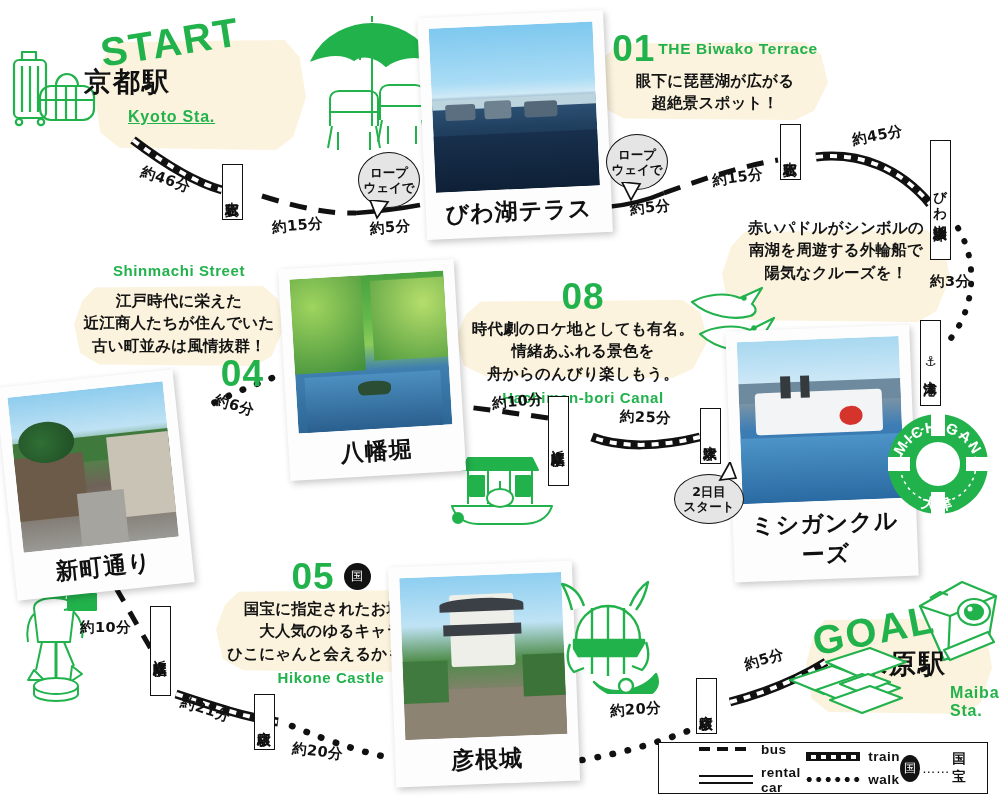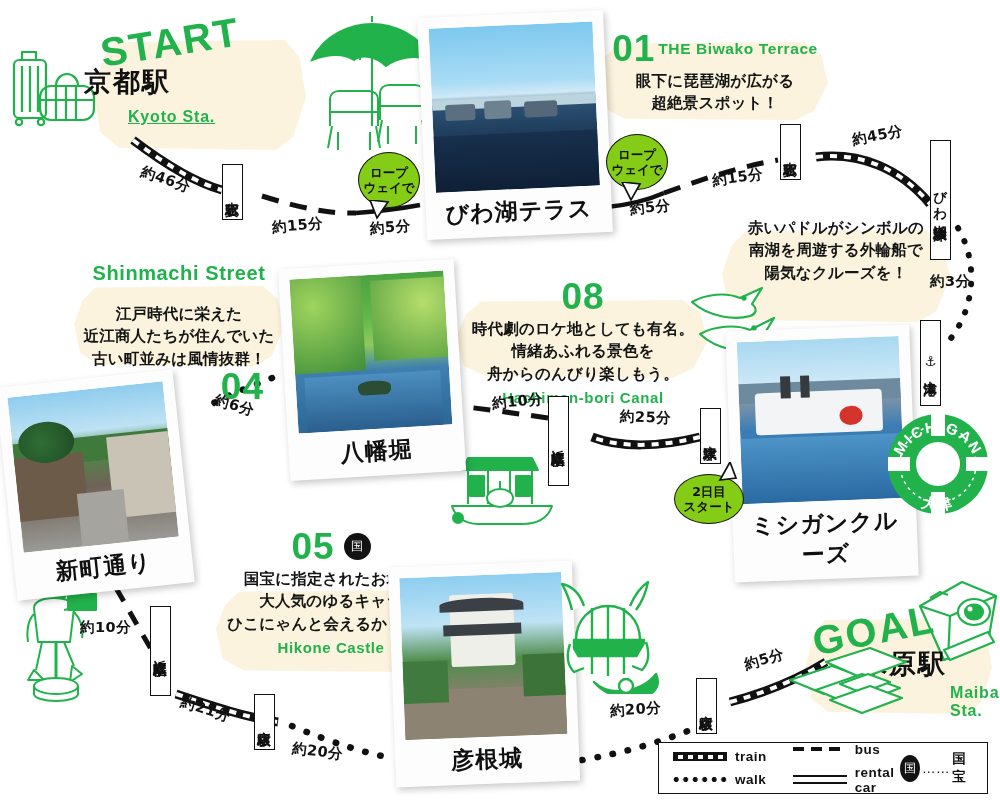--- a/index.html
+++ b/index.html
@@ -40,22 +40,22 @@
   .spot .desc {
     font-size:15.5px; line-height:1.45; color:#141414; margin-top:3px;
     font-family:"DejaVu Sans", sans-serif; font-weight:600;
     letter-spacing:0.2px; white-space:pre-line;
   }
   .spot .en-below {
     font-size:15px; font-weight:700; color:#22b24c; letter-spacing:0.6px;
     margin-top:4px; font-family:"Liberation Sans", sans-serif;
   }
   .spot .en-above {
-    font-size:20px; font-weight:700; color:#22b24c; letter-spacing:0.6px;
-    margin-bottom:18px; font-family:"Liberation Sans", sans-serif;
+    font-size:15px; font-weight:700; color:#22b24c; letter-spacing:0.6px;
+    margin-bottom:11px; font-family:"Liberation Sans", sans-serif;
   }
 
   
   .nt-badge {
     display:inline-block; width:27px; height:27px; background:#121212;
     border-radius:50%; color:#fff; font-size:12px; line-height:27px;
     text-align:center; vertical-align:6px; margin-left:9px;
     font-family:"DejaVu Sans", sans-serif;
   }
 
@@ -82,21 +82,21 @@
 
   
   .time {
     position:absolute; font-size:14.5px; font-weight:700; color:#111;
     font-family:"DejaVu Sans", sans-serif; white-space:nowrap; z-index:8;
     letter-spacing:0.5px;
   }
 
   
   .bubble {
-    position:absolute; border:1.7px solid #111; background:#84cc16;
+    position:absolute; border:1.7px solid #111; background:#e5e5e5;
     border-radius:50%; display:flex; align-items:center; justify-content:center;
     text-align:center; font-family:"DejaVu Sans", sans-serif;
     font-size:12.5px; font-weight:700; line-height:1.2; color:#111; z-index:9;
     white-space:pre-line;
   }
 
   
   .bigword {
     position:absolute; font-size:40px; font-weight:700; color:#22b24c;
     letter-spacing:2px; z-index:5; font-family:"Liberation Sans", sans-serif;
@@ -422,21 +422,21 @@
   <div class="spot" style="left:62px;top:262px;width:234px;">
     <div class="en-above">Shinmachi Street</div>
     <div class="desc">江戸時代に栄えた
 近江商人たちが住んでいた
 古い町並みは風情抜群！</div>
     <div style="text-align:right;padding-right:32px;margin-top:-2px;">
       <span class="num">04</span>
     </div>
   </div>
 
-  <div class="spot" style="left:214px;top:528px;width:234px;">
+  <div class="spot" style="left:214px;top:558px;width:234px;">
     <div>
       <span class="num">05</span><span class="nt-badge">国</span>
     </div>
     <div class="desc">国宝に指定されたお城。
 大人気のゆるキャラ
 ひこにゃんと会えるかも！？</div>
     <div class="en-below">Hikone Castle</div>
   </div>
 
   <div class="station" style="left:222px;top:164px;height:56px;">志賀駅</div>
@@ -477,40 +477,40 @@
     <path d="M2 0 L20 2 L11 18 Z" fill="#fff" stroke="#111" stroke-width="1.7"></path>
   </svg>
 
   <div class="bubble" style="left:674px;top:474px;width:70px;height:50px;">2日目
 スタート</div>
   <svg class="abs" style="left:716px;top:462px;width:22px;height:20px;z-index:9">
     <path d="M14 0 L4 18 L20 16 Z" fill="#fff" stroke="#111" stroke-width="1.7"></path>
   </svg>
 
   <div id="legend">
+    <div class="lg-col" style="margin-left:26px;">
+      <div class="lg-row">
+        <span class="lg-sw sw-bus"></span>
+        <span class="lg-lbl">bus</span>
+      </div>
+      <div class="lg-row">
+        <span class="lg-sw sw-car"></span>
+        <span class="lg-lbl">rental car</span>
+      </div>
+    </div>
     <div class="lg-col">
       <div class="lg-row">
         <span class="lg-sw sw-train"></span>
         <span class="lg-lbl">train</span>
       </div>
       <div class="lg-row">
         <span class="lg-sw sw-walk"></span>
         <span class="lg-lbl">walk</span>
       </div>
     </div>
-    <div class="lg-col" style="margin-left:26px;">
-      <div class="lg-row">
-        <span class="lg-sw sw-bus"></span>
-        <span class="lg-lbl">bus</span>
-      </div>
-      <div class="lg-row">
-        <span class="lg-sw sw-car"></span>
-        <span class="lg-lbl">rental car</span>
-      </div>
-    </div>
     <div class="lg-nt" style="margin-left:auto;">
       <span class="nt-badge" style="margin-left:0;vertical-align:0;">国</span>
       <span class="dots jp">……</span>
       <span class="lg-lbl jpf">国宝</span>
     </div>
   </div>
 
 </div>
 
 </body></html>

